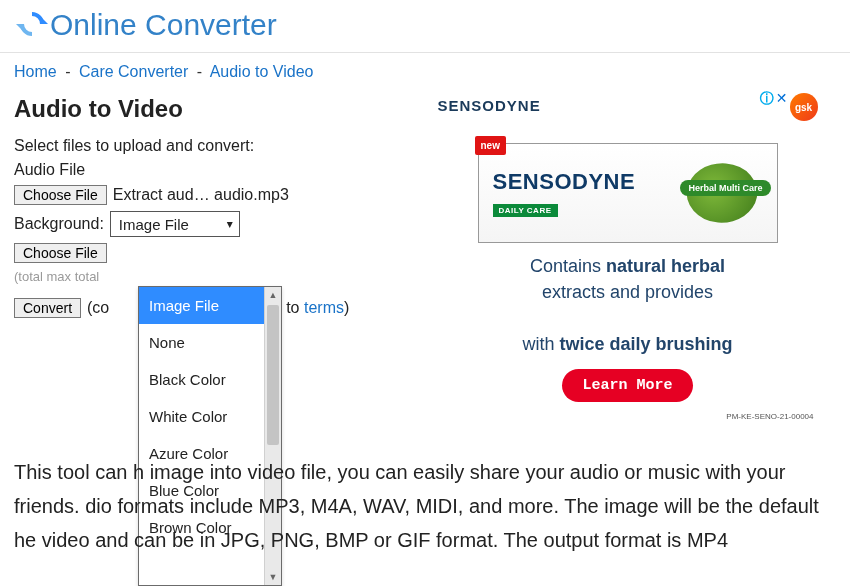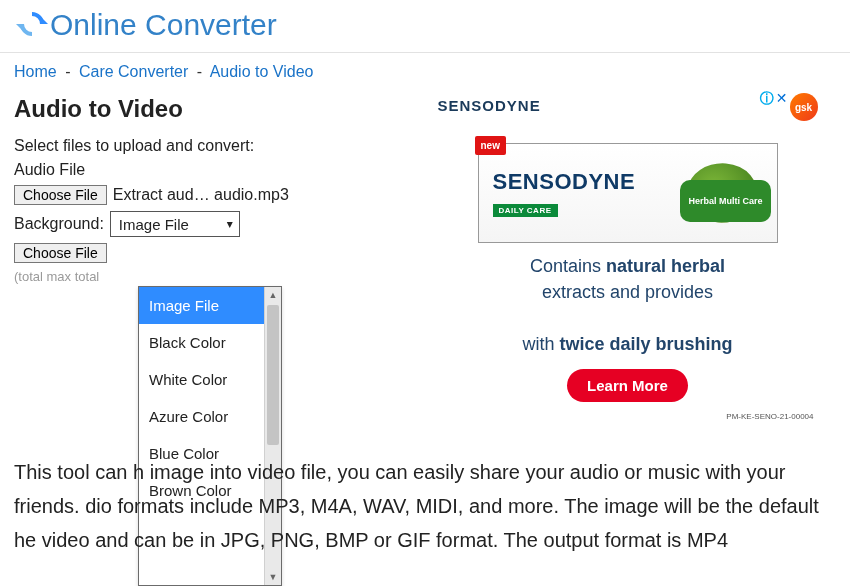--- a/index.html
+++ b/index.html
@@ -149,31 +149,32 @@
   }
   .prod-right{
     flex:0 0 110px;height:100%;
     display:flex;align-items:center;justify-content:center;
     position:relative;
   }
   .leaf{width:70px;height:60px;background:radial-gradient(circle at 40% 40%,#7fb93a,#3e7a1a);border-radius:50% 60% 50% 60%;transform:rotate(-15deg)}
   .herbal-tag{
     position:absolute;right:6px;top:36px;
     background:#2e8a2a;color:#fff;font-size:9px;
-    padding:16px 8px;border-radius:10px;font-weight:700;
+    padding:3px 8px;border-radius:10px;font-weight:700;
   }
   .ad-copy{
     text-align:center;color:#22456b;font-size:18px;line-height:1.45;margin:8px 20px 12px;
   }
   .ad-copy b{font-weight:700}
   .learn-btn{
     display:block;margin:0 auto;
     background:#e60023;color:#fff;border:none;
     padding:8px 20px;border-radius:18px;font-size:15px;font-weight:700;
     cursor:pointer;
+    font-family:Liberation Mono, monospace;
   }
   .ad-code{font-size:8px;color:#555;text-align:right;margin-top:10px;padding-right:4px}
 </style>
 </head>
 <body>
 
 <div class="page">
   <div class="site-header">
     <span class="site-logo-wrap">
       <span class="logo-icon">
@@ -216,20 +217,28 @@
           <span>Image File</span>
           <span class="chev">▾</span>
         </span>
       </div>
 
       <div class="row file-line">
         <button class="btn">Choose File</button>
       </div>
       <div class="note">(total max total</div>
 
+      <div class="convert-line">
+        <button class="btn">Convert</button>
+        <span>
+          <span>(co</span>
+          <span style="visibility:hidden">xxxxxxxxxxxxxxxxxxxxx</span>
+          <span>to </span><a href="#" class="terms-link">terms</a><span>)</span>
+        </span>
+      </div>
     </div>
 
     <div class="right">
       <div class="ad">
         <div class="ad-top">
           <span class="senso-logo">SENSODYNE</span>
           <span class="ad-mark">
             <span class="ad-info">ⓘ</span>
             <span class="ad-close">✕</span>
             <span class="gsk">gsk</span>
@@ -255,20 +264,21 @@
         <button class="learn-btn">Learn More</button>
         <div class="ad-code">PM-KE-SENO-21-00004</div>
       </div>
     </div>
   </div>
 </div>
 
 <div class="dropdown">
   <div class="dd-items" id="dd-items">
       <div class="dd-item selected">Image File</div>
+      <div class="dd-item">None</div>
       <div class="dd-item">Black Color</div>
       <div class="dd-item">White Color</div>
       <div class="dd-item">Azure Color</div>
       <div class="dd-item">Blue Color</div>
       <div class="dd-item">Brown Color</div>
     </div>
   <div class="dd-scroll">
     <div class="arrow up">▲</div>
     <div class="thumb"></div>
     <div class="arrow down">▼</div>

